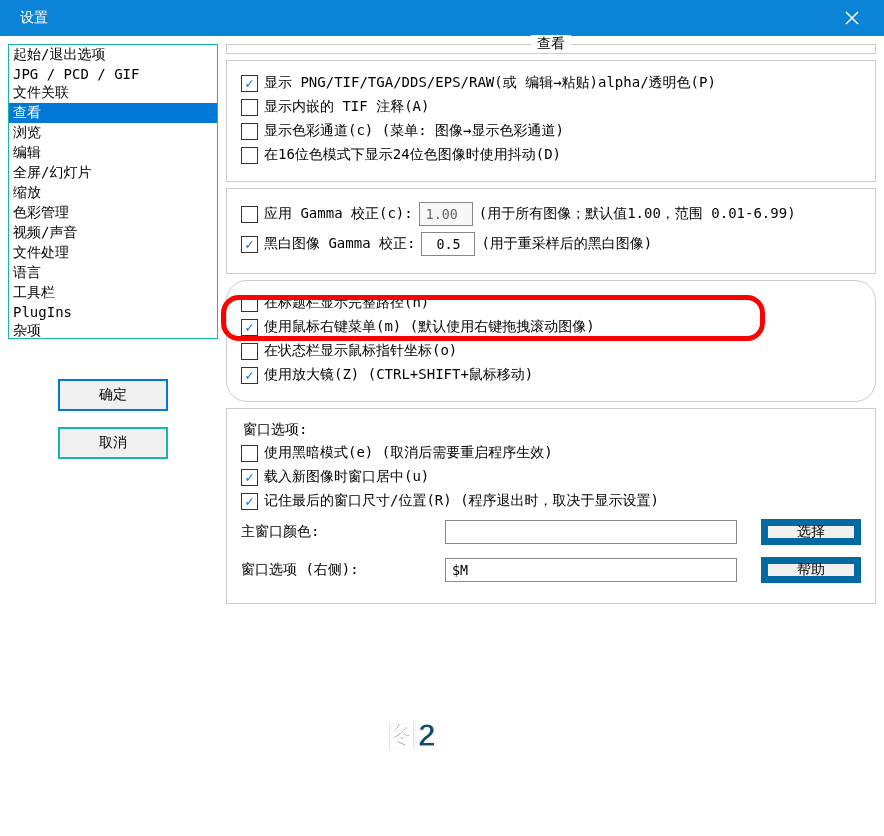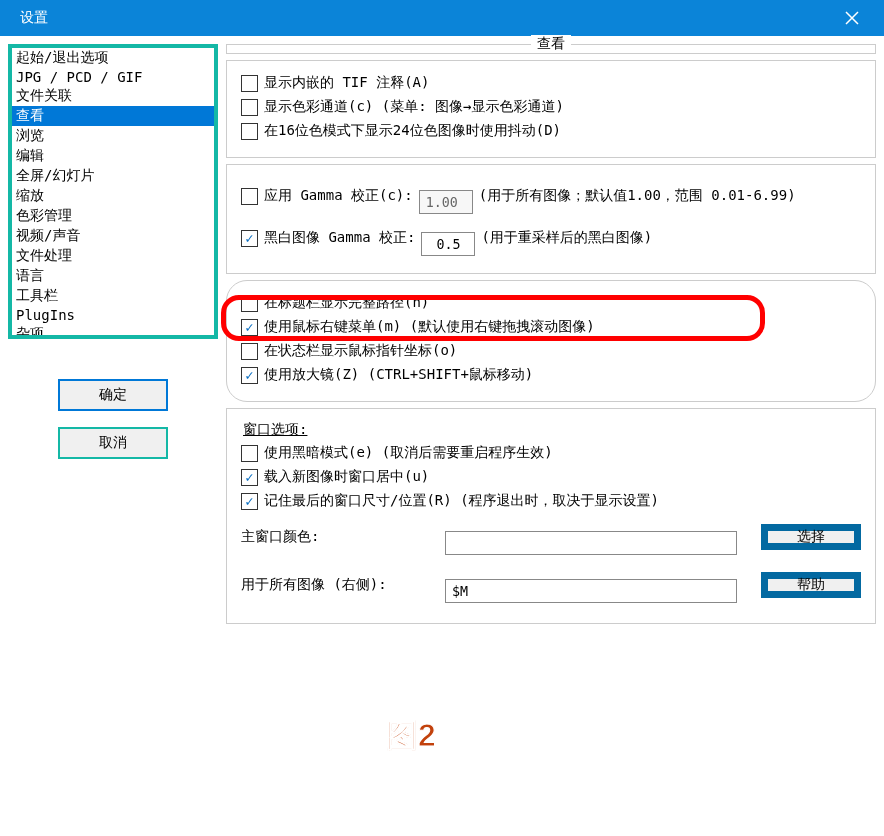--- a/index.html
+++ b/index.html
@@ -29,21 +29,21 @@
   }
   .close-btn svg { width: 14px; height: 14px; stroke: #fff; stroke-width: 1.5; }
   .body {
     display: flex;
     padding: 8px;
     gap: 8px;
     height: calc(100% - 36px);
   }
   .sidebar-col { width: 210px; display: flex; flex-direction: column; gap: 20px; }
   .listbox {
-    border: 4px solid #14b8a6;
+    border: 1px solid #14b8a6;
     background: #fff;
     height: 295px;
     overflow: auto;
   }
   .listbox-item {
     padding: 1px 4px;
     font-family: "SimSun", monospace;
     cursor: pointer;
     white-space: nowrap;
   }
@@ -98,24 +98,23 @@
     font-size: 14px;
     font-weight: bold;
     line-height: 1;
   }
   .text-input {
     border: 1px solid #888;
     height: 24px;
     padding: 0 6px;
     font-family: "SimSun", monospace;
     background: #fff;
-    margin-top: 12px;
   }
   .text-input.ro { background: #f7f7f7; color: #666; }
-  .section-label { font-family: "SimSun", monospace; padding: 2px 0 2px 2px; text-decoration: underline; }
+  .section-label { font-family: "SimSun", monospace; padding: 2px 0 2px 2px; }
   .field-row {
     display: flex;
     align-items: center;
     gap: 24px;
     padding: 6px 0;
     font-family: "SimSun", monospace;
   }
   .field-label { width: 180px; }
   .field-input { flex: 1; }
   .side-btn {
@@ -130,21 +129,21 @@
     position: absolute;
     border: 5px solid #ff0000;
     border-radius: 18px;
     pointer-events: none;
     z-index: 10;
   }
   .figure-label {
     position: absolute;
     font-size: 32px;
     font-weight: 900;
-    color: #c2410c;
+    color: #0c4a6e;
     -webkit-text-stroke: 1px #fff;
     text-shadow: -1px -1px 0 #fff, 1px -1px 0 #fff, -1px 1px 0 #fff, 1px 1px 0 #fff;
   }
 </style>
 </head>
 <body>
 
 <div class="titlebar">
   <span class="titlebar-title">设置</span>
   <div class="close-btn">
@@ -180,20 +179,24 @@
   </div>
 
   <div class="main-col">
 
     <div class="groupbox with-legend" style="padding-top:4px;padding-bottom:4px;">
       <div class="legend">查看</div>
     </div>
 
     <div class="groupbox" id="group1">
         <div class="row">
+          <span class="chk checked"></span>
+          <span>显示 PNG/TIF/TGA/DDS/EPS/RAW(或 编辑→粘贴)alpha/透明色(P)</span>
+        </div>
+        <div class="row">
           <span class="chk"></span>
           <span>显示内嵌的 TIF 注释(A)</span>
         </div>
         <div class="row">
           <span class="chk"></span>
           <span>显示色彩通道(c) (菜单: 图像→显示色彩通道)</span>
         </div>
         <div class="row">
           <span class="chk"></span>
           <span>在16位色模式下显示24位色图像时使用抖动(D)</span>
@@ -250,21 +253,21 @@
             <span class="chk checked"></span>
             <span>记住最后的窗口尺寸/位置(R) (程序退出时，取决于显示设置)</span>
           </div>
         </div>
       <div class="field-row">
         <span class="field-label">主窗口颜色:</span>
         <input class="text-input field-input" value="" style="">
         <div class="side-btn">选择</div>
       </div>
       <div class="field-row">
-        <span class="field-label">用于所有图像 (右侧):</span>
+        <span class="field-label">窗口选项 (右侧):</span>
         <input class="text-input field-input" value="$M" style="">
         <div class="side-btn">帮助</div>
       </div>
     </div>
 
     <div class="figure-label" style="left:160px; top:670px;">图2</div>
 
   </div>
 </div>
 

